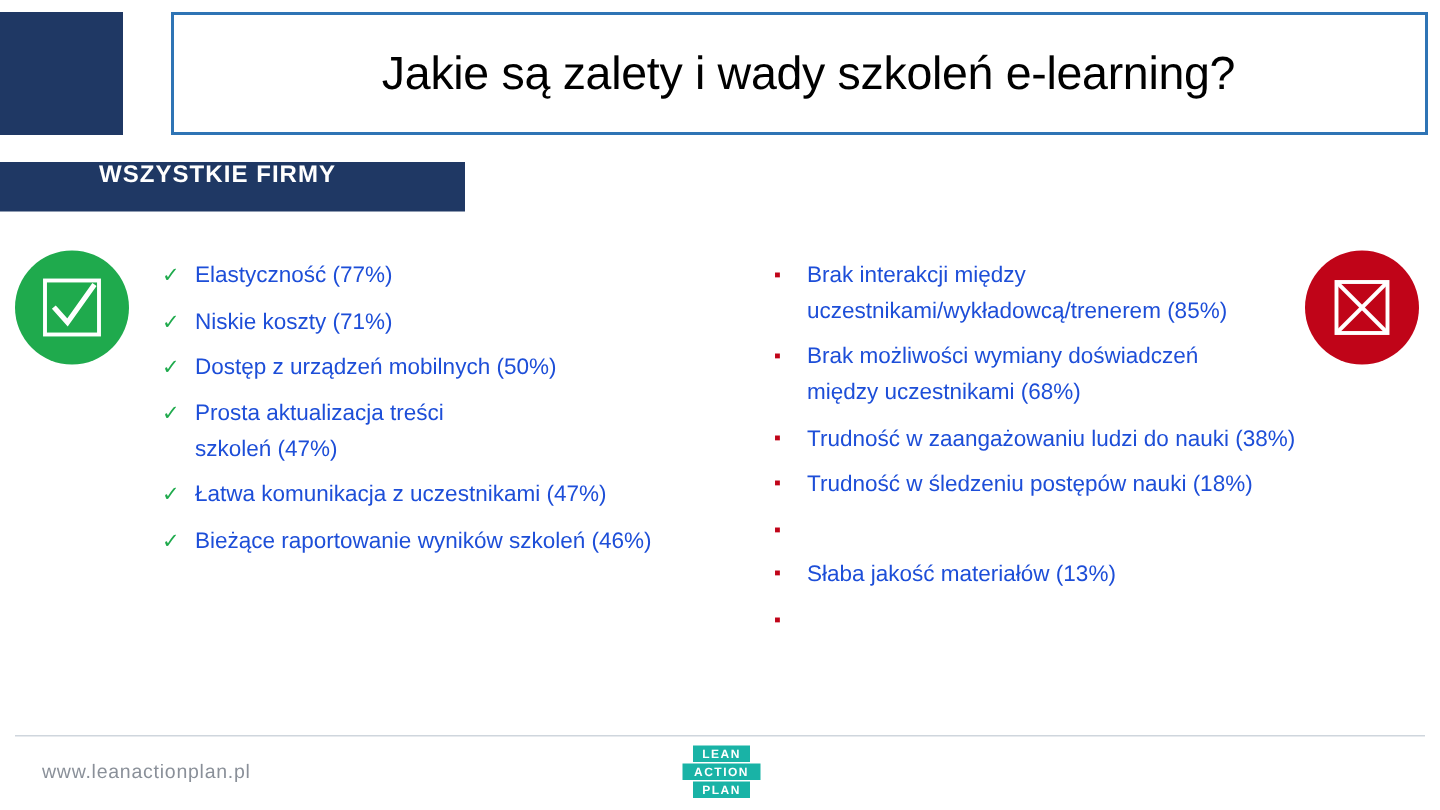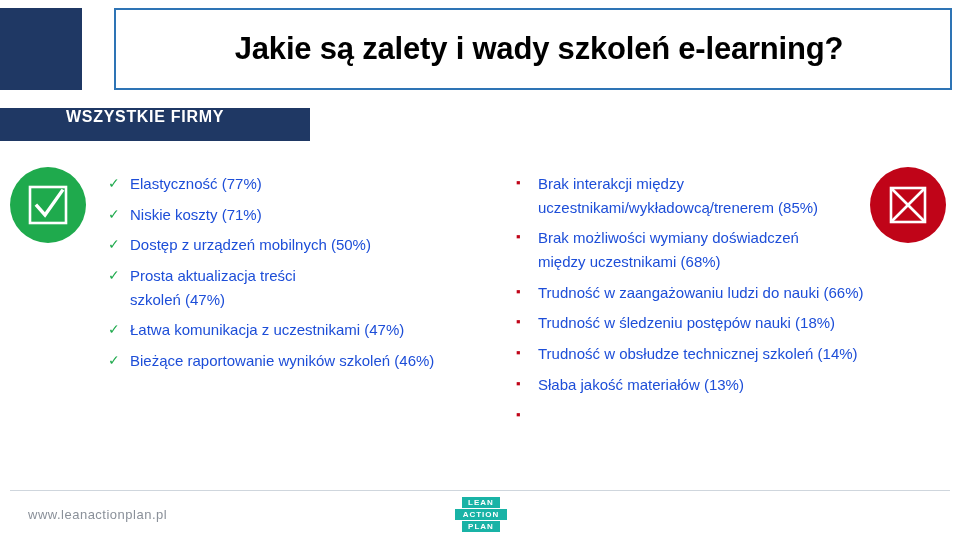--- a/index.html
+++ b/index.html
@@ -27,21 +27,21 @@
     left: 114px; top: 8px;
     width: 838px; height: 82px;
     border: 2px solid #2e74b5;
     background: #ffffff;
     display: flex;
     align-items: center;
     justify-content: center;
   }
   .title-text {
     font-size: 31px;
-    font-weight: bold;
+    font-weight: normal;
     color: #000000;
     letter-spacing: -0.2px;
     white-space: nowrap;
     margin-left: 12px;
   }
 
   
   .subtitle-bar {
     position: absolute;
     left: 0; top: 108px;
@@ -217,29 +217,28 @@
       <li>
         <span class="marker marker-square">▪</span>
         <span class="item-text" style="max-width:318px;">Brak interakcji między uczestnikami/wykładowcą/trenerem (85%)</span>
       </li>
       <li>
         <span class="marker marker-square">▪</span>
         <span class="item-text" style="max-width:300px;">Brak możliwości wymiany doświadczeń między uczestnikami (68%)</span>
       </li>
       <li>
         <span class="marker marker-square">▪</span>
-        <span class="item-text">Trudność w zaangażowaniu ludzi do nauki (66%)</span>
+        <span class="item-text">Trudność w zaangażowaniu ludzi do nauki (38%)</span>
       </li>
       <li>
         <span class="marker marker-square">▪</span>
         <span class="item-text">Trudność w śledzeniu postępów nauki  (18%)</span>
       </li>
       <li>
         <span class="marker marker-square">▪</span>
-        <span class="item-text">Trudność w obsłudze technicznej szkoleń (14%)</span>
       </li>
       <li>
         <span class="marker marker-square">▪</span>
         <span class="item-text">Słaba jakość materiałów (13%)</span>
       </li>
       <li>
         <span class="marker marker-square">▪</span>
       </li>
     </ul>
   </div>

